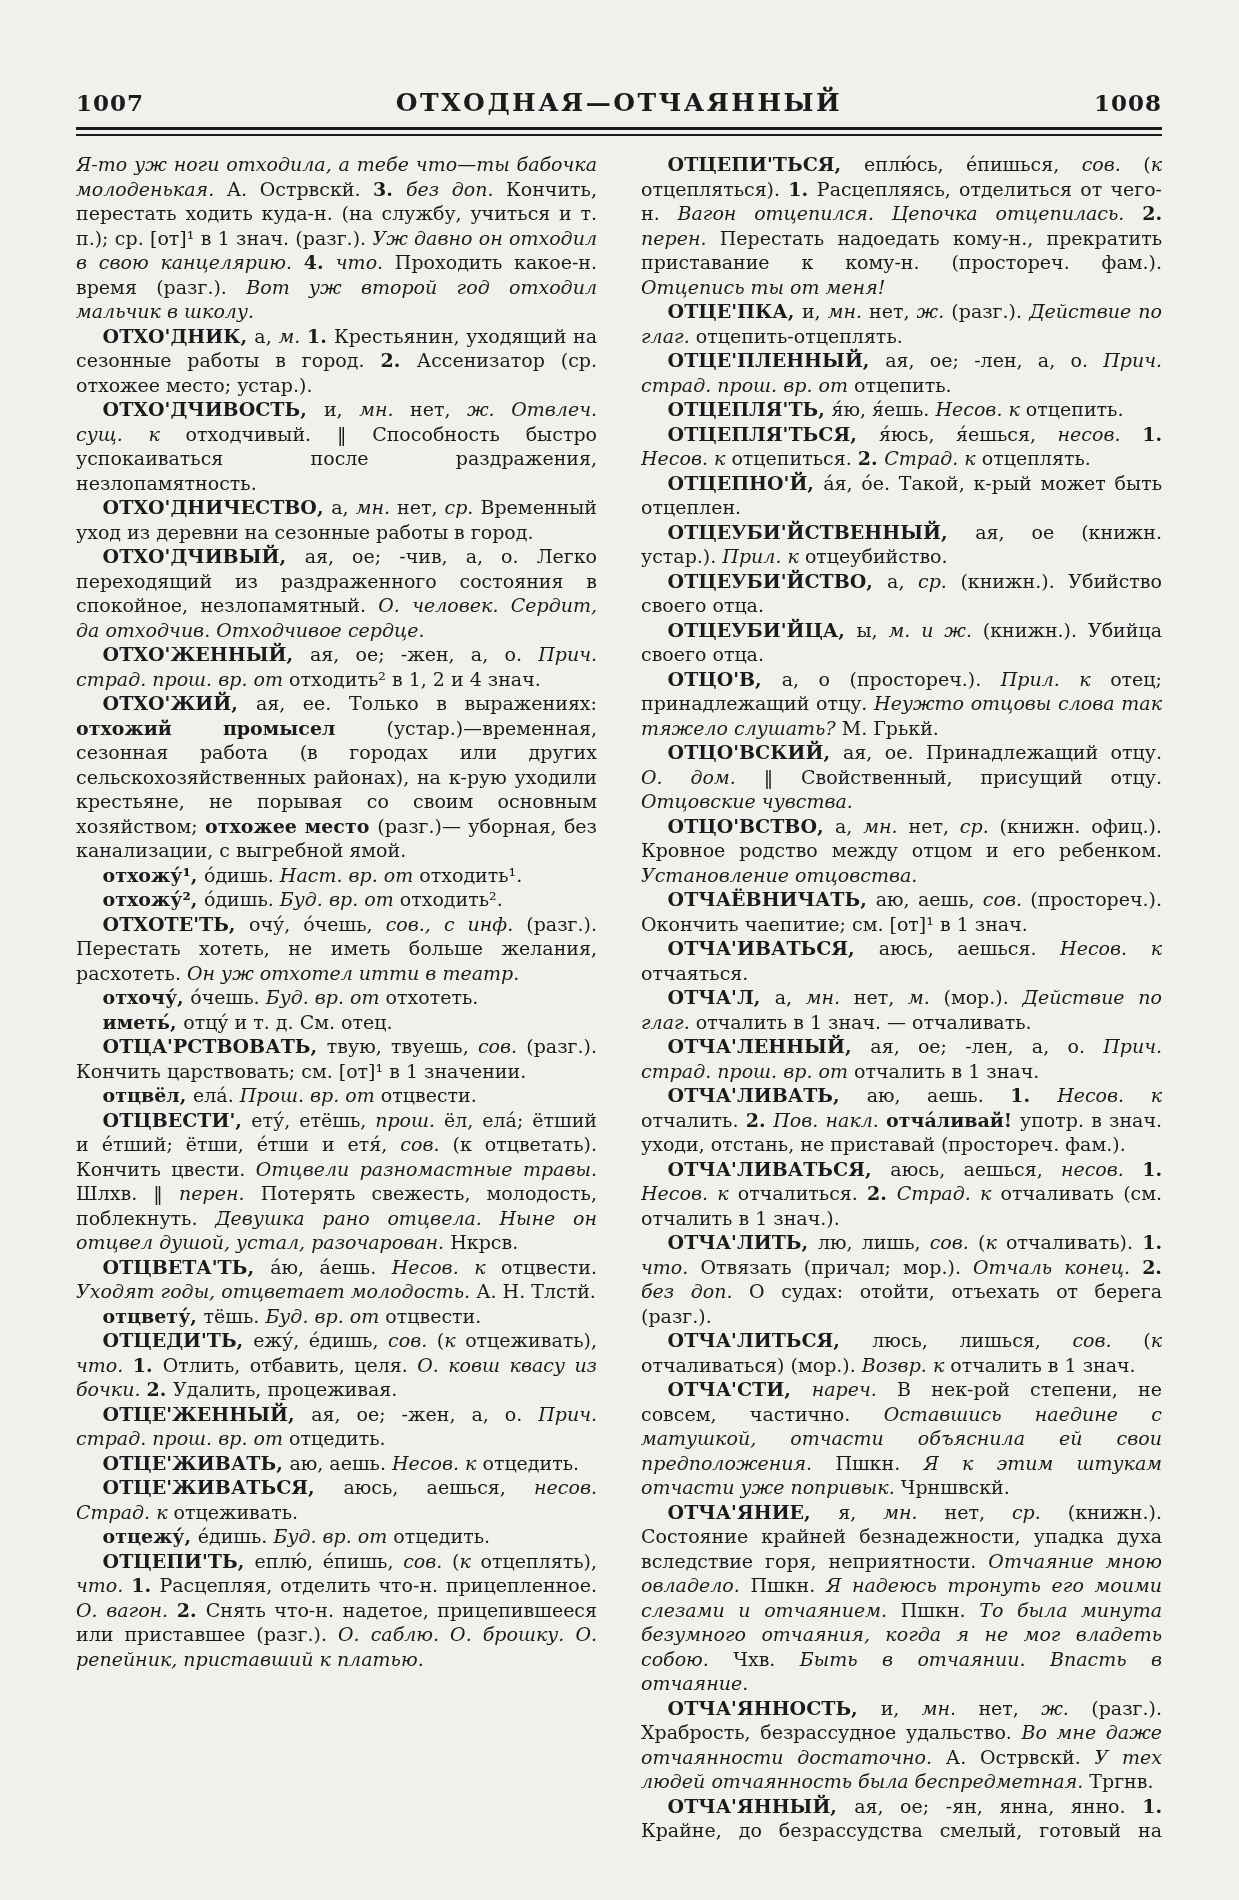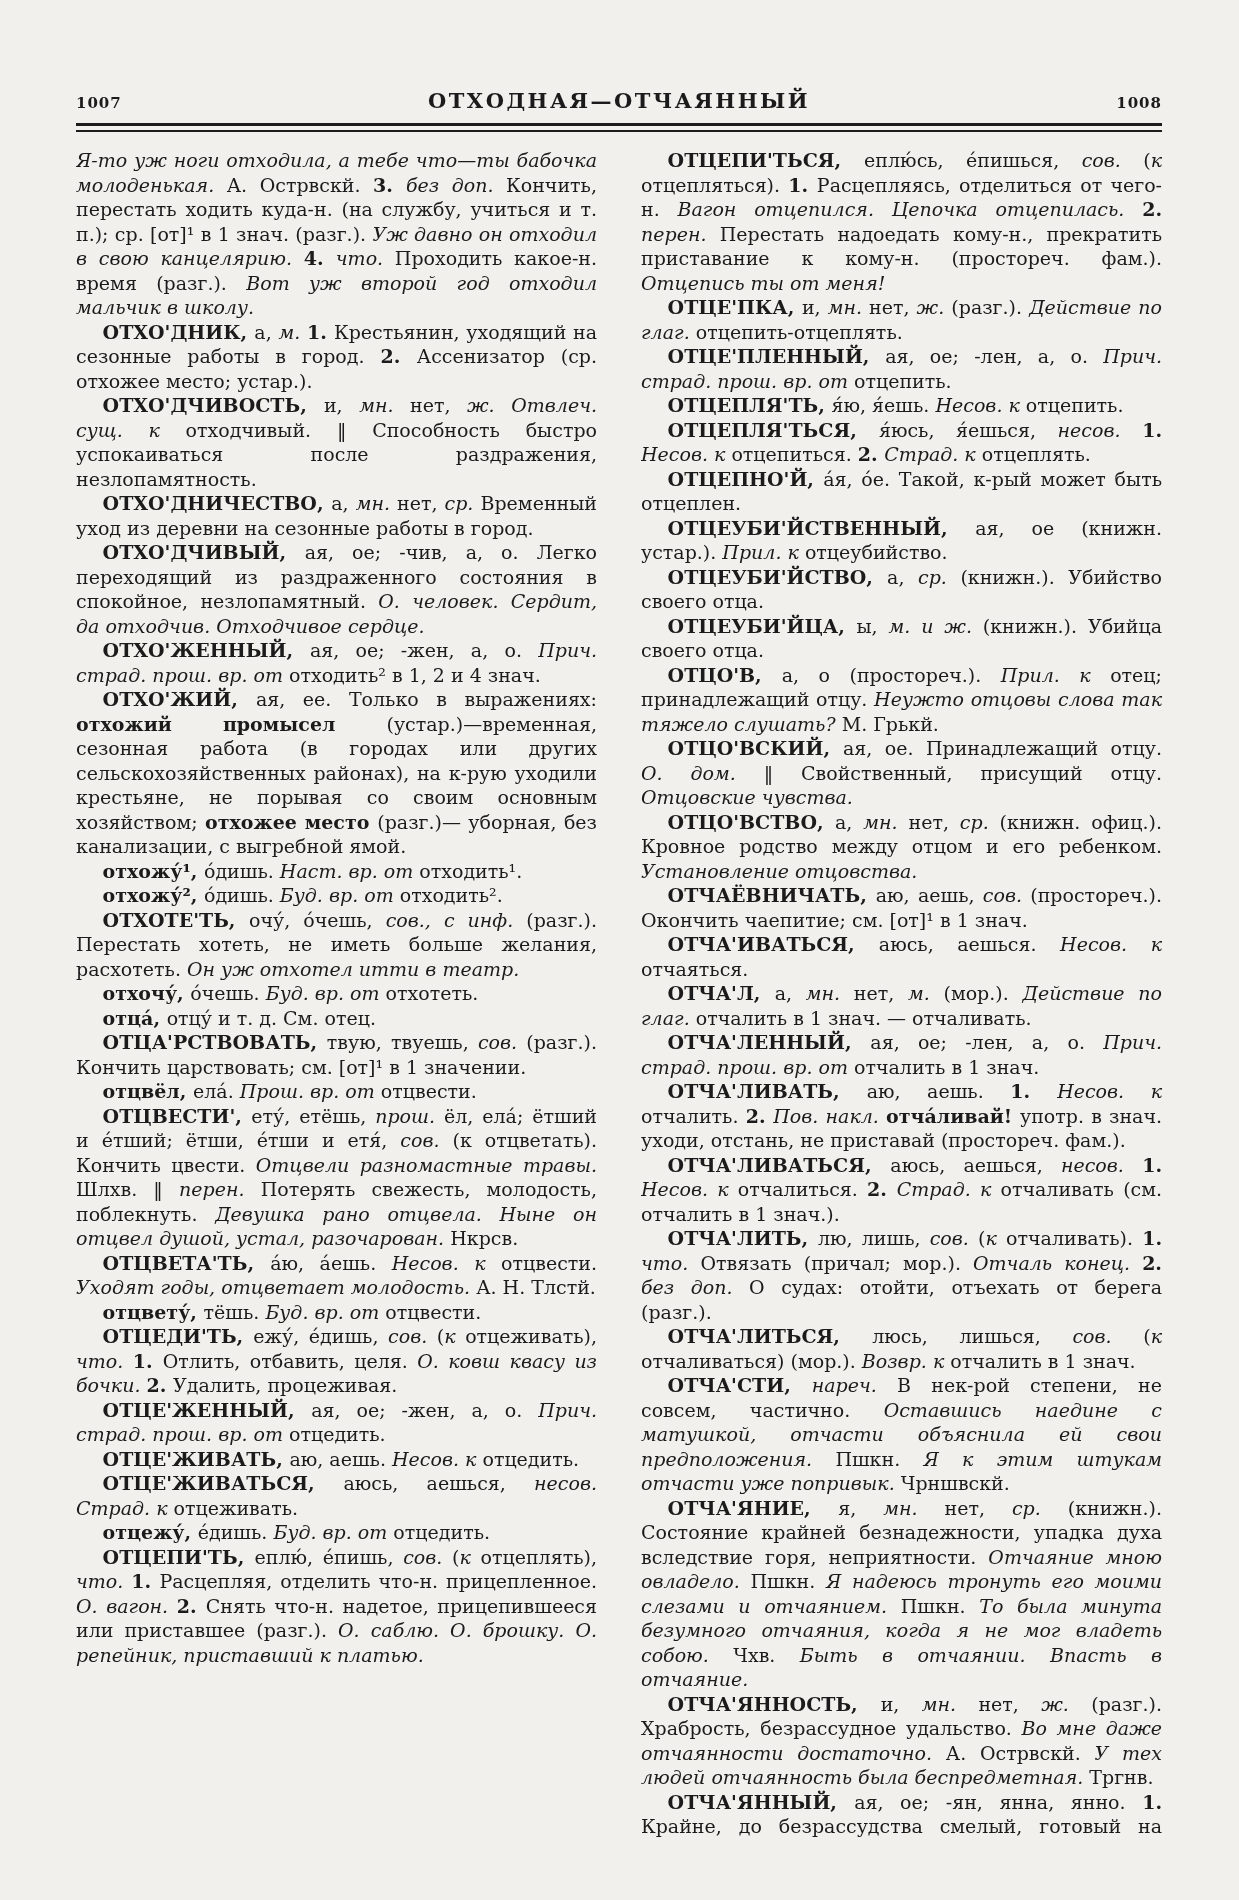--- a/index.html
+++ b/index.html
@@ -18,22 +18,22 @@
     top: 88px;
     width: 1086px;
   }
   .running-head {
     display: flex;
     align-items: baseline;
     justify-content: space-between;
     font-weight: bold;
     margin-bottom: 10px;
   }
-  .page-num { font-size: 15px; letter-spacing: 1px; text-align: center; }
-  .head-title { font-size: 21px; letter-spacing: 2.5px; }
+  .page-num { font-size: 23px; letter-spacing: 1px; text-align: center; }
+  .head-title { font-size: 25px; letter-spacing: 2.5px; }
   .double-rule {
     height: 4px;
     border-top: 3px solid #1c1c1c;
     border-bottom: 2px solid #1c1c1c;
     margin-bottom: 16px;
   }
   .columns {
     display: flex;
     gap: 44px;
   }
@@ -71,21 +71,21 @@
           <p class="entry"><span class="r-b">ОТХО'ДНИК, </span><span>а, </span><span class="r-i">м. </span><span class="r-b">1. </span><span>Крестьянин, уходящий на сезонные работы в город. </span><span class="r-b">2. </span><span>Ассенизатор (ср. отхожее место; устар.).</span></p>
           <p class="entry"><span class="r-b">ОТХО'ДЧИВОСТЬ, </span><span>и, </span><span class="r-i">мн. </span><span>нет, </span><span class="r-i">ж. Отвлеч. сущ. к </span><span>отходчивый. ‖ Способность быстро успокаиваться после раздражения, незлопамятность.</span></p>
           <p class="entry"><span class="r-b">ОТХО'ДНИЧЕСТВО, </span><span>а, </span><span class="r-i">мн. </span><span>нет, </span><span class="r-i">ср. </span><span>Временный уход из деревни на сезонные работы в город.</span></p>
           <p class="entry"><span class="r-b">ОТХО'ДЧИВЫЙ, </span><span>ая, ое; -чив, а, о. Легко переходящий из раздраженного состояния в спокойное, незлопамятный. </span><span class="r-i">О. человек. Сердит, да отходчив. Отходчивое сердце.</span></p>
           <p class="entry"><span class="r-b">ОТХО'ЖЕННЫЙ, </span><span>ая, ое; -жен, а, о. </span><span class="r-i">Прич. страд. прош. вр. от </span><span>отходить² в 1, 2 и 4 знач.</span></p>
           <p class="entry"><span class="r-b">ОТХО'ЖИЙ, </span><span>ая, ее. Только в выражениях: </span><span class="r-b">отхожий промысел </span><span>(устар.)—временная, сезонная работа (в городах или других сельскохозяйственных районах), на к-рую уходили крестьяне, не порывая со своим основным хозяйством; </span><span class="r-b">отхожее место </span><span>(разг.)— уборная, без канализации, с выгребной ямой.</span></p>
           <p class="entry"><span class="r-b">отхожу́¹, </span><span>о́дишь. </span><span class="r-i">Наст. вр. от </span><span>отходить¹.</span></p>
           <p class="entry"><span class="r-b">отхожу́², </span><span>о́дишь. </span><span class="r-i">Буд. вр. от </span><span>отходить².</span></p>
           <p class="entry"><span class="r-b">ОТХОТЕ'ТЬ, </span><span>очу́, о́чешь, </span><span class="r-i">сов., с инф. </span><span>(разг.). Перестать хотеть, не иметь больше желания, расхотеть. </span><span class="r-i">Он уж отхотел итти в театр.</span></p>
           <p class="entry"><span class="r-b">отхочу́, </span><span>о́чешь. </span><span class="r-i">Буд. вр. от </span><span>отхотеть.</span></p>
-          <p class="entry"><span class="r-b">отца́, </span><span>отцу́ и т. д. См. отец.</span></p>
+          <p class="entry"><span class="r-b">иметь́, </span><span>отцу́ и т. д. См. отец.</span></p>
           <p class="entry"><span class="r-b">ОТЦА'РСТВОВАТЬ, </span><span>твую, твуешь, </span><span class="r-i">сов. </span><span>(разг.). Кончить царствовать; см. [от]¹ в 1 значении.</span></p>
           <p class="entry"><span class="r-b">отцвёл, </span><span>ела́. </span><span class="r-i">Прош. вр. от </span><span>отцвести.</span></p>
           <p class="entry"><span class="r-b">ОТЦВЕСТИ', </span><span>ету́, етёшь, </span><span class="r-i">прош. </span><span>ёл, ела́; ётший и е́тший; ётши, е́тши и етя́, </span><span class="r-i">сов. </span><span>(к отцветать). Кончить цвести. </span><span class="r-i">Отцвели разномастные травы. </span><span>Шлхв. ‖ </span><span class="r-i">перен. </span><span>Потерять свежесть, молодость, поблекнуть. </span><span class="r-i">Девушка рано отцвела. Ныне он отцвел душой, устал, разочарован. </span><span>Нкрсв.</span></p>
           <p class="entry"><span class="r-b">ОТЦВЕТА'ТЬ, </span><span>а́ю, а́ешь. </span><span class="r-i">Несов. к </span><span>отцвести. </span><span class="r-i">Уходят годы, отцветает молодость. </span><span>А. Н. Тлстй.</span></p>
           <p class="entry"><span class="r-b">отцвету́, </span><span>тёшь. </span><span class="r-i">Буд. вр. от </span><span>отцвести.</span></p>
           <p class="entry"><span class="r-b">ОТЦЕДИ'ТЬ, </span><span>ежу́, е́дишь, </span><span class="r-i">сов. </span><span>(</span><span class="r-i">к </span><span>отцеживать), </span><span class="r-i">что. </span><span class="r-b">1. </span><span>Отлить, отбавить, целя. </span><span class="r-i">О. ковш квасу из бочки. </span><span class="r-b">2. </span><span>Удалить, процеживая.</span></p>
           <p class="entry"><span class="r-b">ОТЦЕ'ЖЕННЫЙ, </span><span>ая, ое; -жен, а, о. </span><span class="r-i">Прич. страд. прош. вр. от </span><span>отцедить.</span></p>
           <p class="entry"><span class="r-b">ОТЦЕ'ЖИВАТЬ, </span><span>аю, аешь. </span><span class="r-i">Несов. к </span><span>отцедить.</span></p>
           <p class="entry"><span class="r-b">ОТЦЕ'ЖИВАТЬСЯ, </span><span>аюсь, аешься, </span><span class="r-i">несов. Страд. к </span><span>отцеживать.</span></p>
           <p class="entry"><span class="r-b">отцежу́, </span><span>е́дишь. </span><span class="r-i">Буд. вр. от </span><span>отцедить.</span></p>

